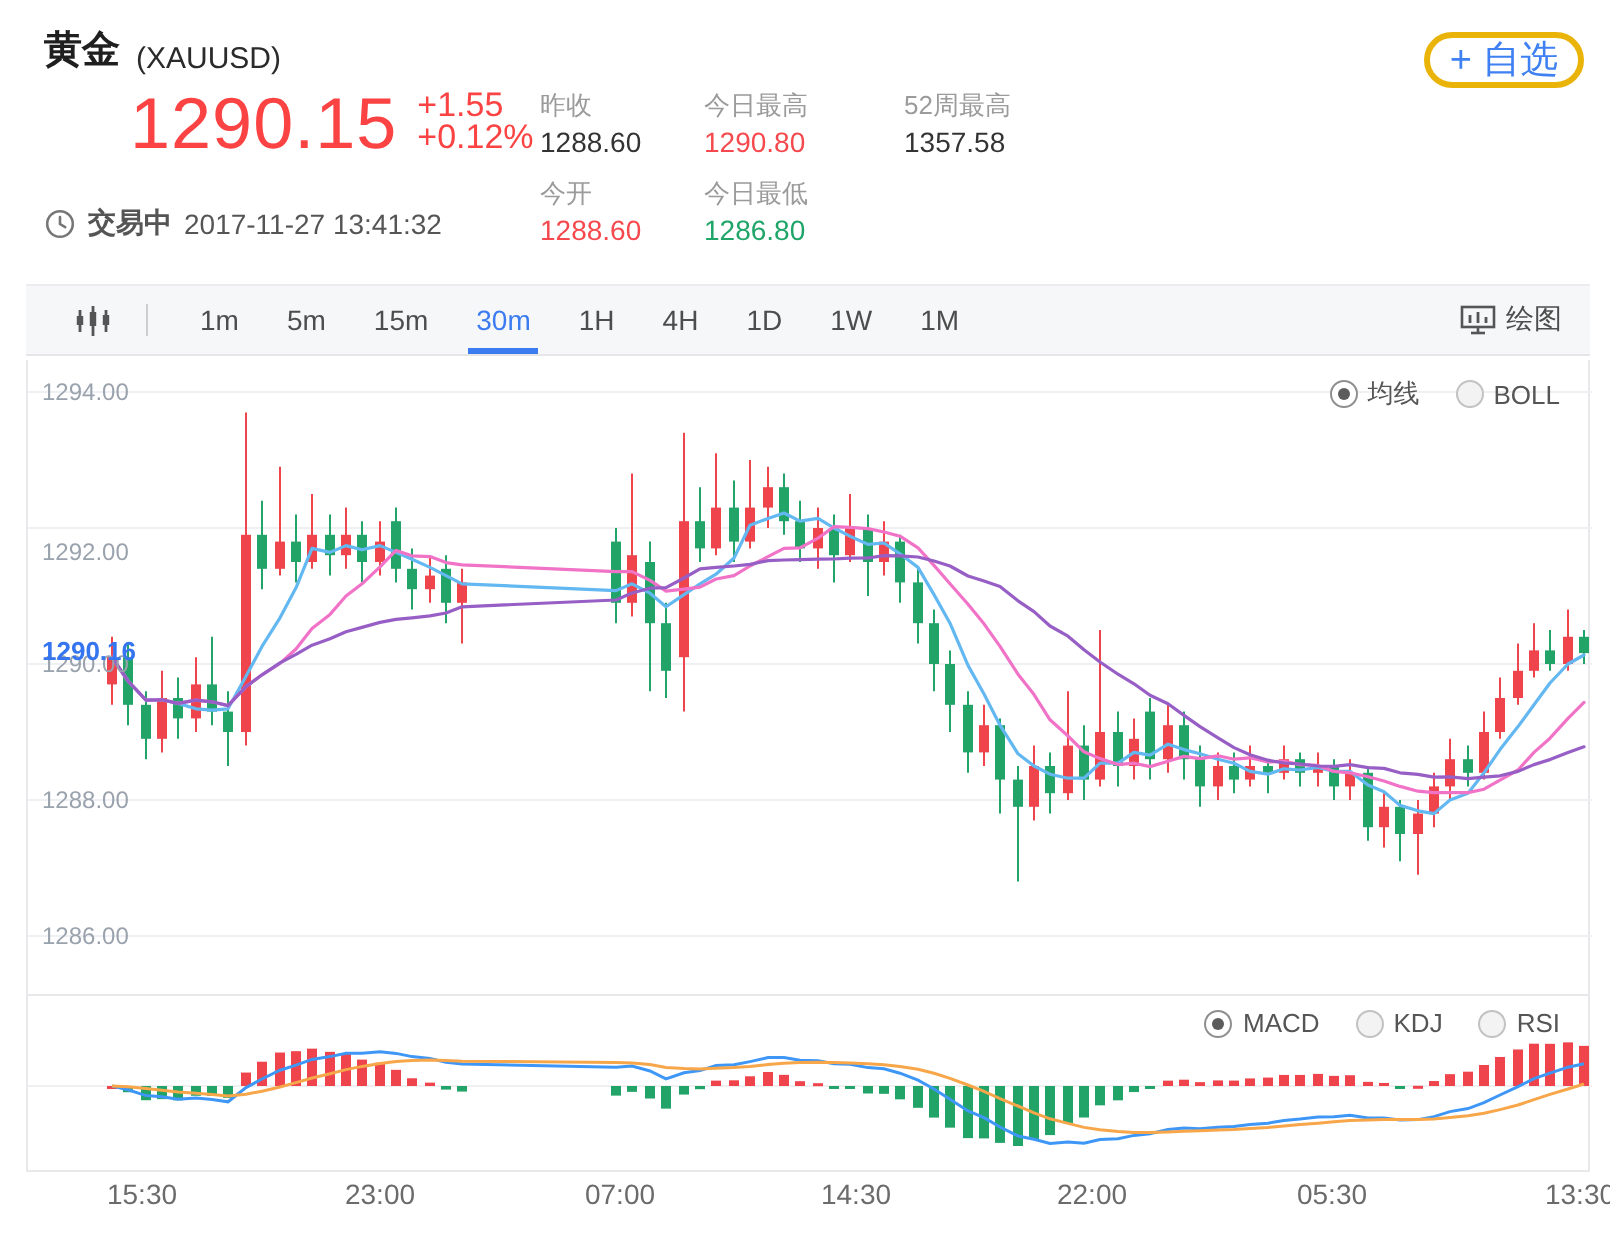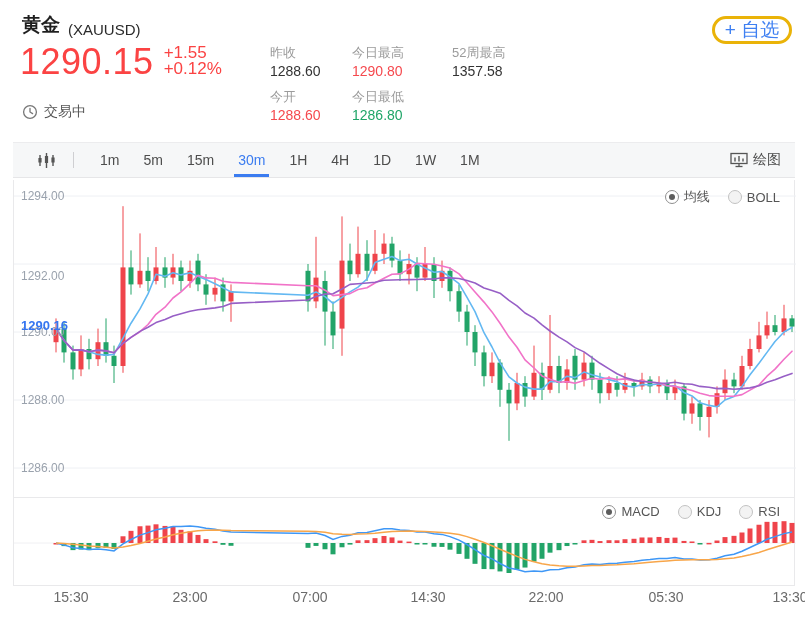--- a/index.html
+++ b/index.html
@@ -12,26 +12,26 @@
   .title-row { position:absolute; left:22px; top:12px; display:flex; align-items:flex-end; }
   .sym-name { font-size:19px; font-weight:bold; color:#1f1f1f; }
   .sym-code { font-size:15px; color:#2b2b2b; margin-left:8px; }
   .watch-btn {
     position:absolute; right:13px; top:16px; width:80px; height:28px;
     border:3px solid #eab308; border-radius:15px; color:#3f80f2;
     font-size:19px; display:flex; align-items:center; justify-content:center;
     background:#fff; cursor:pointer;
   }
   .price-row { position:absolute; left:20px; top:42px; display:flex; align-items:flex-start; }
-  .big-price { font-size:36px; color:#fb4343; letter-spacing:0.5px; line-height:40px; }
+  .big-price { font-size:36px; color:#fb4343; letter-spacing:0.5px; line-height:40px;margin-left:45px; }
   .chg-block { margin-left:10px; margin-top:3px; display:flex; flex-direction:column; }
   .chg, .chg-pct { font-size:17px; color:#fb4343; line-height:16px; }
   .status-row { position:absolute; left:22px; top:103px; display:flex; align-items:center; font-size:14px; color:#555; }
   .status-row svg { margin-right:6px; }
-  .status-txt { margin-right:6px; }
+  .status-txt { margin-right:6px;font-weight:bold; }
   
   .stats-grid {
     position:absolute; left:270px; top:44px; width:320px;
     display:grid; grid-template-columns:82px 100px 110px; grid-auto-rows:44px;
     column-gap:0; row-gap:0;
   }
   .stat-cell { display:flex; flex-direction:column; }
   .stat-label { font-size:13px; color:#9b9b9b; line-height:17px; }
   .stat-value { font-size:14px; line-height:18px; margin-top:1px; }
   
@@ -96,20 +96,21 @@
     <span class="chg-pct">+0.12%</span>
   </span>
 </div>
 
 <div class="status-row">
   <svg width="16" height="16" viewBox="0 0 16 16">
     <circle cx="8" cy="8" r="6.4" fill="none" stroke="#777" stroke-width="1.3"></circle>
     <path d="M8 4.5 V8 L10.6 9.6" fill="none" stroke="#777" stroke-width="1.3" stroke-linecap="round"></path>
   </svg>
   <span class="status-txt">交易中</span>
+  <span>2017-11-27 13:41:32</span>
 </div>
 
 <div class="stats-grid">
     <div class="stat-cell">
       <span class="stat-label">昨收</span>
       <span class="stat-value" style="color: rgb(51, 51, 51);">1288.60</span>
     </div>
     <div class="stat-cell">
       <span class="stat-label">今日最高</span>
       <span class="stat-value" style="color: rgb(245, 73, 78);">1290.80</span>

